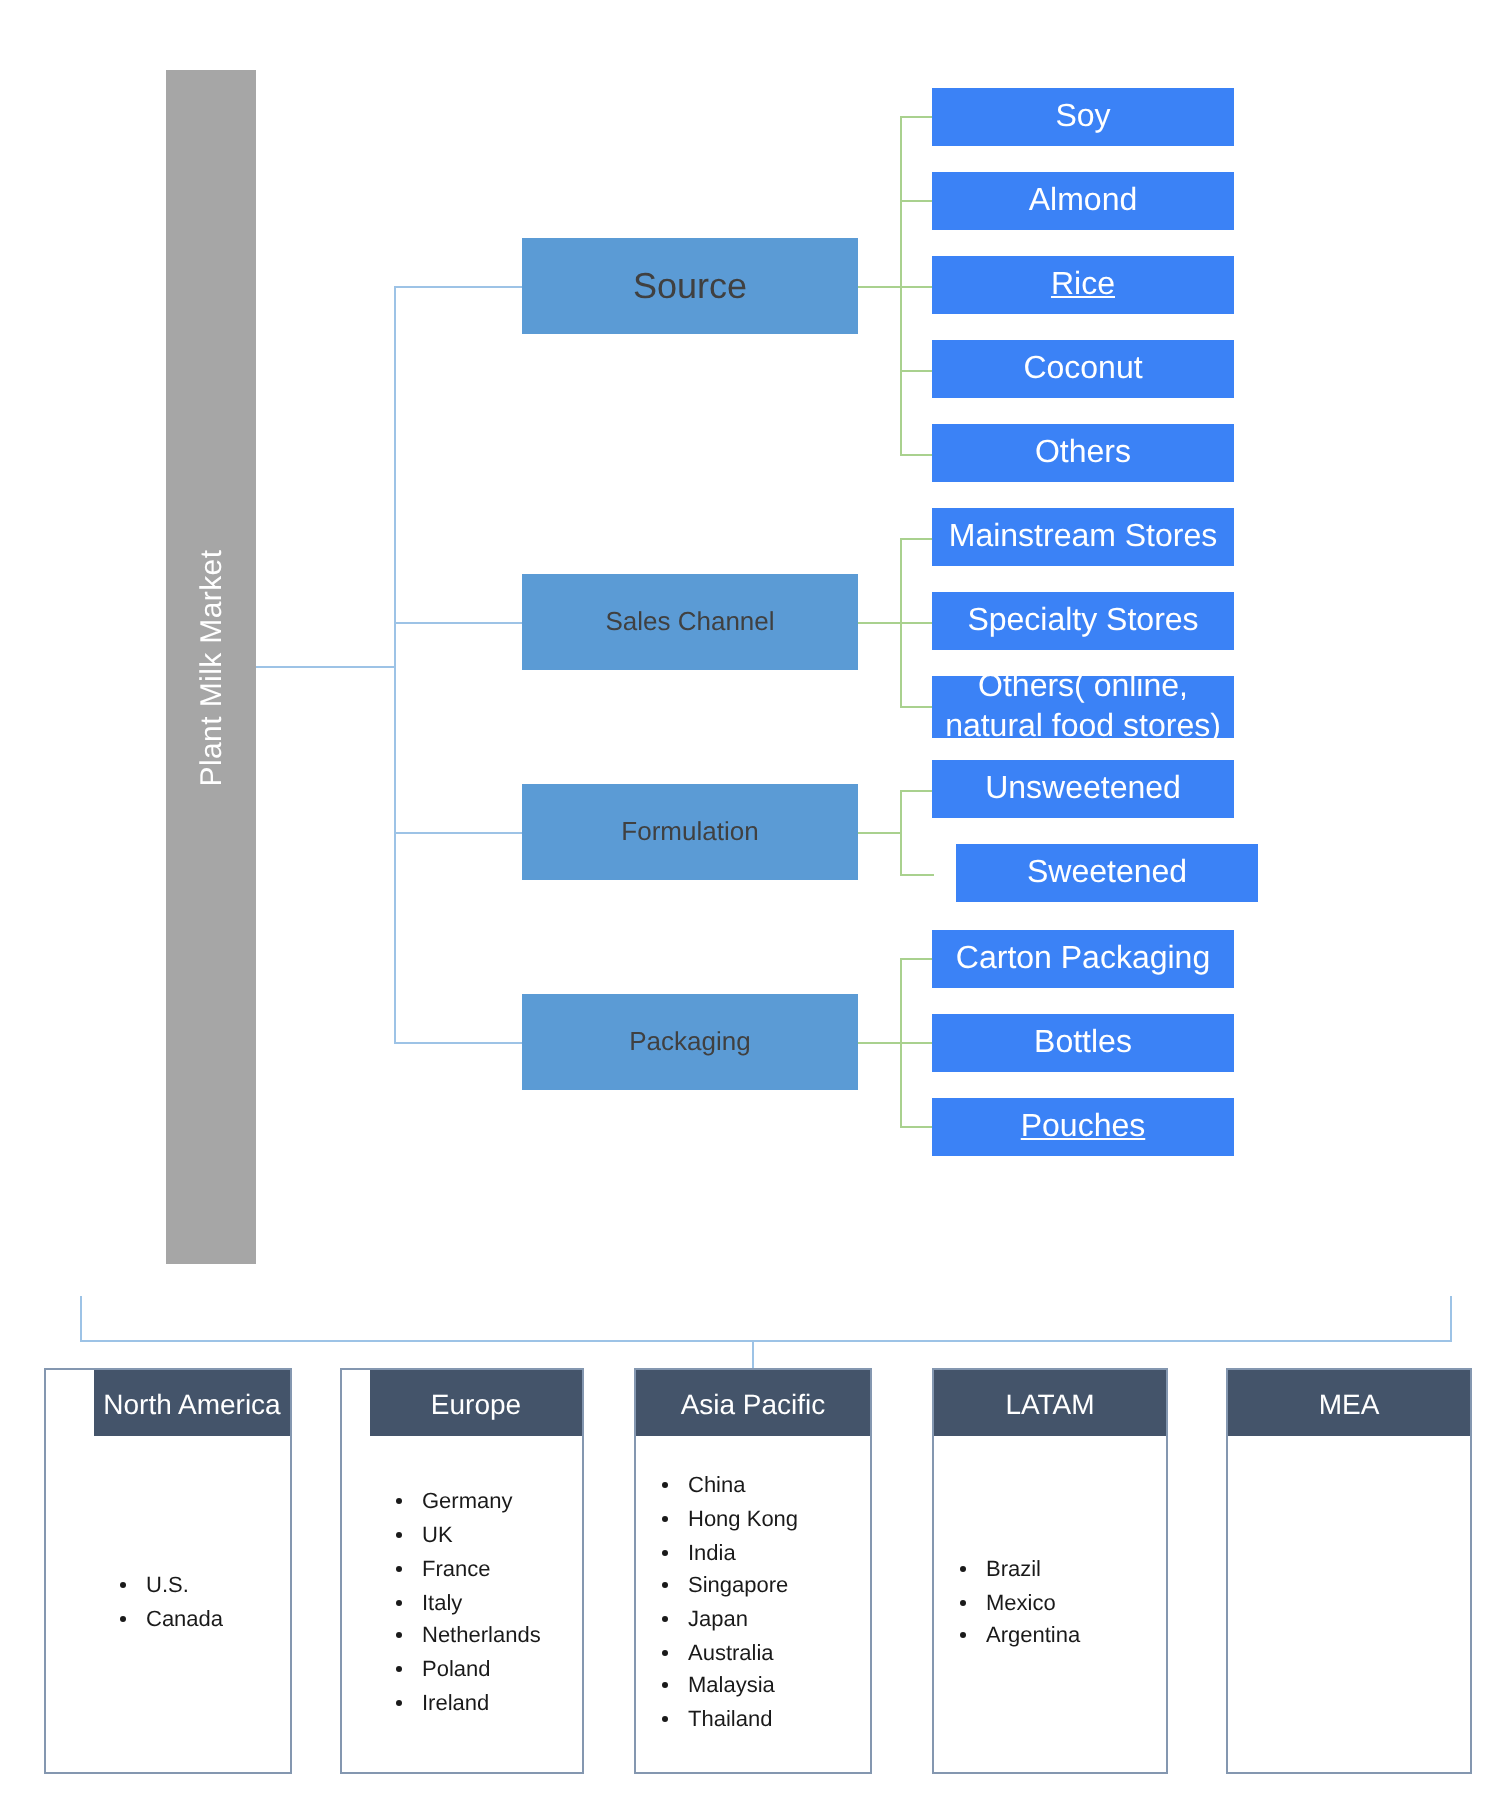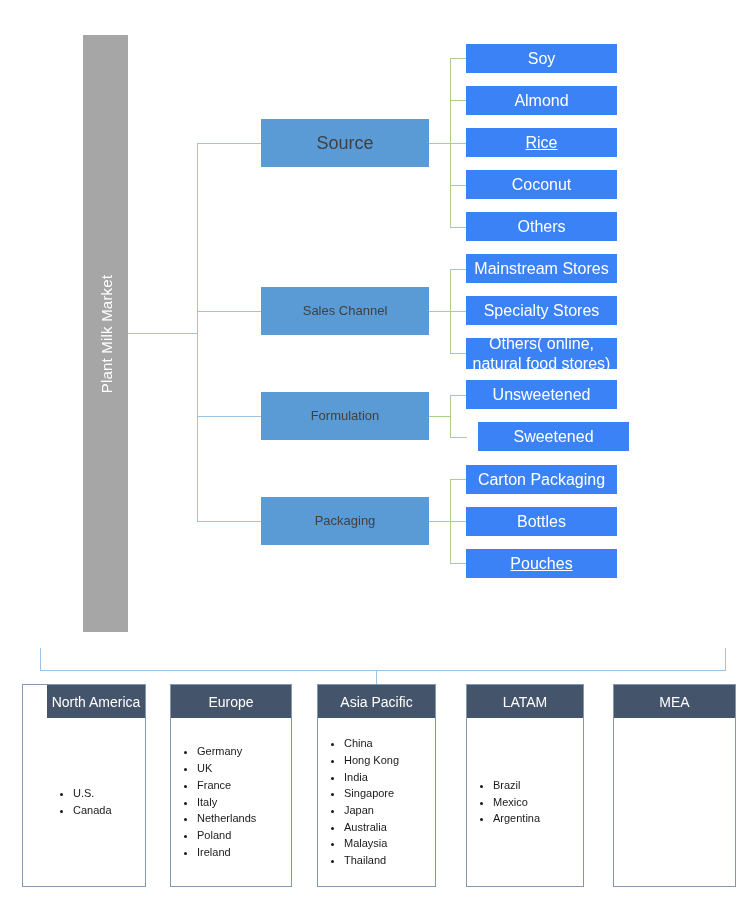--- a/index.html
+++ b/index.html
@@ -220,21 +220,21 @@
   <div class="region-card" style="left:22px; width:124px;padding-left:24px;">
     <div class="region-header">North America</div>
     <div class="region-body">
       <ul class="region-list">
         <li>U.S.</li>
         <li>Canada</li>
       </ul>
     </div>
   </div>
 
-  <div class="region-card" style="left:170px; width:122px;">
+  <div class="region-card" style="left:170px; width:122px;padding-left:14px;">
     <div class="region-header">Europe</div>
     <div class="region-body">
       <ul class="region-list">
         <li>Germany</li>
         <li>UK</li>
         <li>France</li>
         <li>Italy</li>
         <li>Netherlands</li>
         <li>Poland</li>
         <li>Ireland</li>

